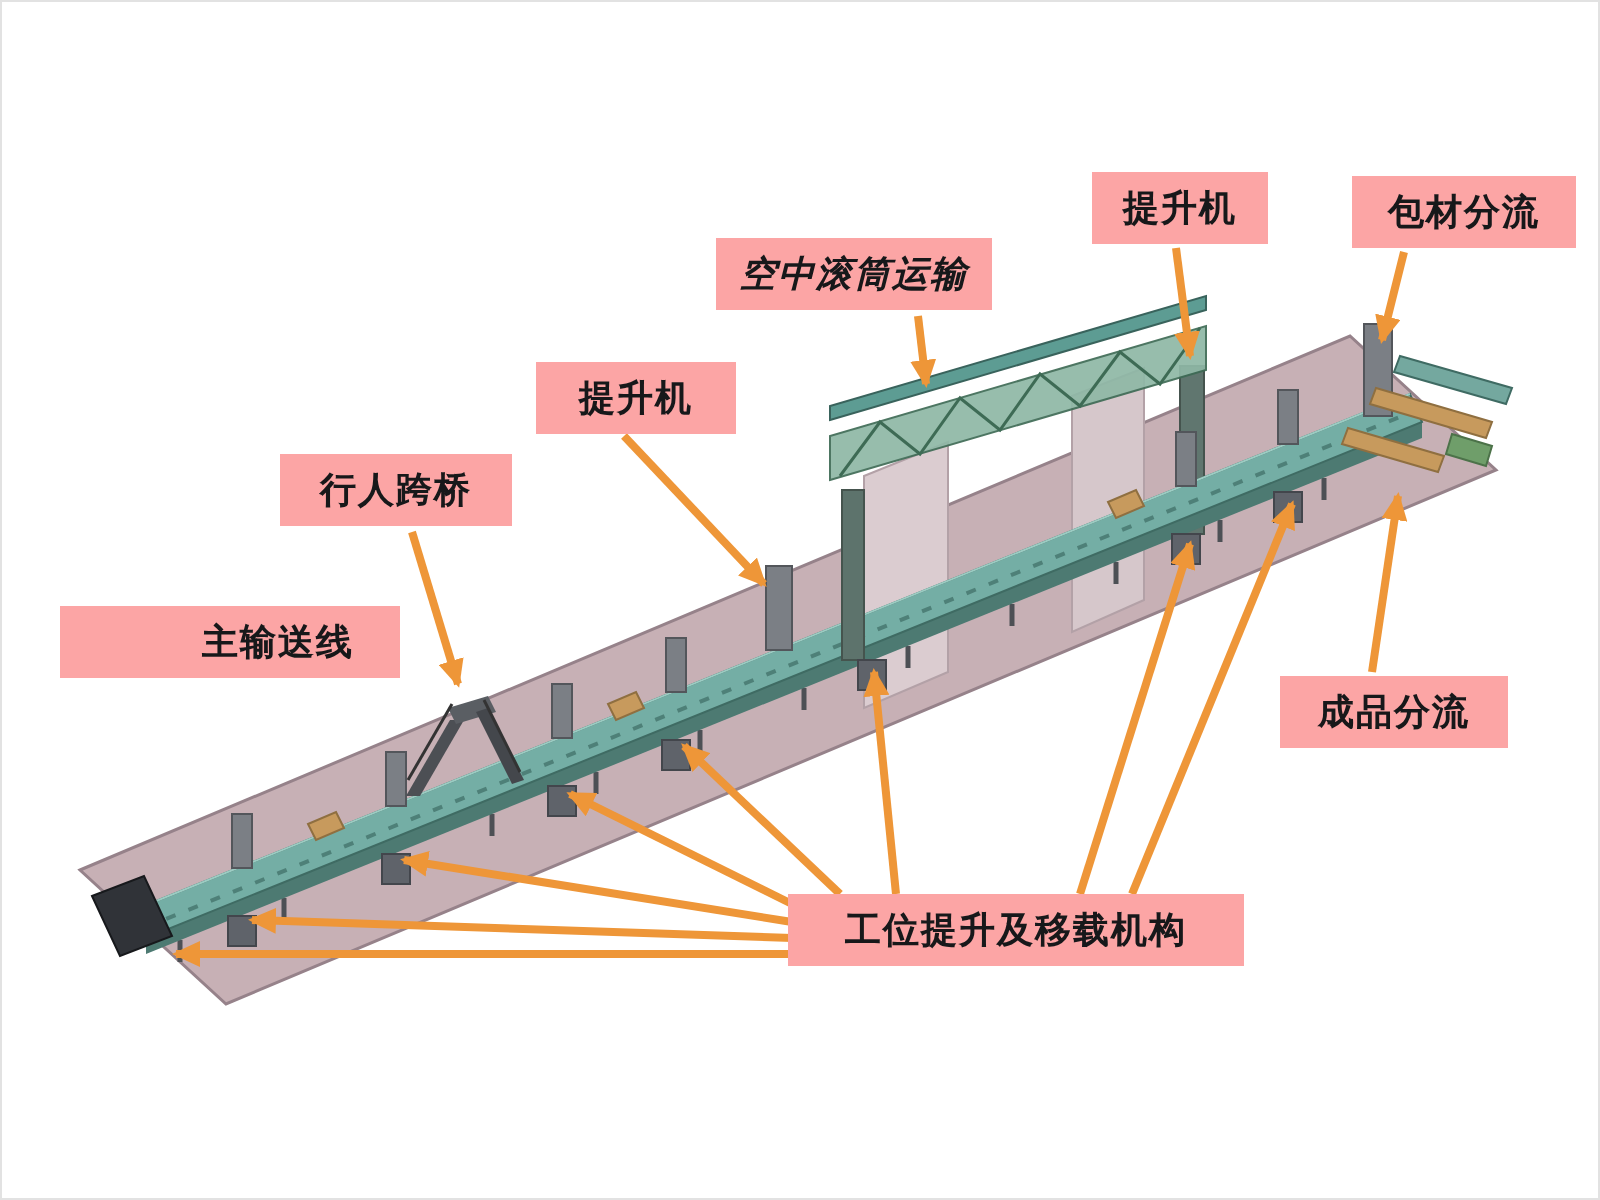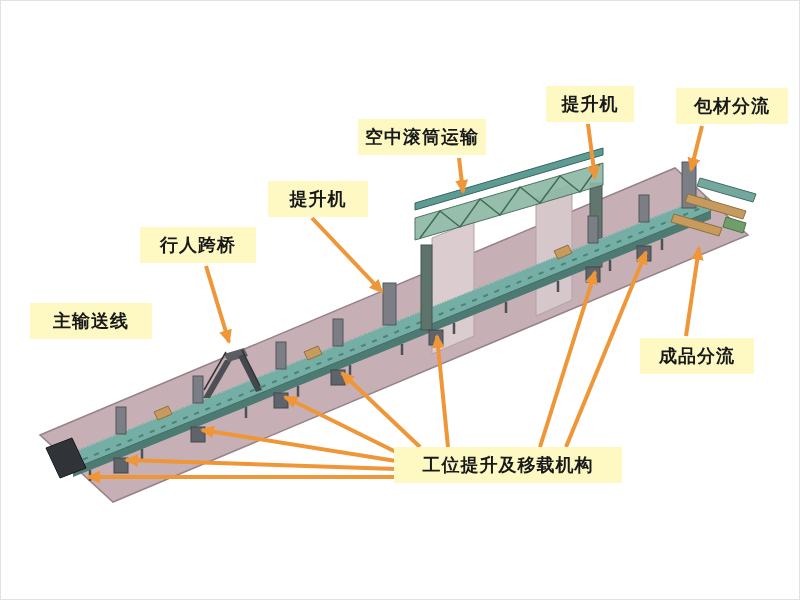--- a/index.html
+++ b/index.html
@@ -4,21 +4,21 @@
 <style>
   html,body{margin:0;padding:0;background:#ffffff;}
   .stage{
     position:relative;width:800px;height:600px;background:#ffffff;
     font-family:"DejaVu Sans","Liberation Sans",sans-serif;
     box-shadow:inset 0 0 0 1px #e2e2e2;overflow:hidden;
   }
   svg{position:absolute;left:0;top:0;}
   .label{
     position:absolute;height:36px;display:flex;align-items:center;justify-content:center;
-    background:#fef9c3;color:#17181a;font-weight:bold;font-size:18px;
+    background:#fca5a5;color:#17181a;font-weight:bold;font-size:18px;
     letter-spacing:1px;white-space:nowrap;z-index:5;
   }
 </style>
 </head>
 <body>
 
 <div class="stage">
 
   <svg width="800" height="600" viewBox="0 0 800 600">
     <defs>
@@ -116,22 +116,22 @@
       <line x1="396" y1="469" x2="126" y2="460" marker-end="url(#ah)"></line>
       <line x1="396" y1="461" x2="202" y2="430" marker-end="url(#ah)"></line>
       <line x1="398" y1="453" x2="285" y2="397" marker-end="url(#ah)"></line>
       <line x1="420" y1="447" x2="342" y2="373" marker-end="url(#ah)"></line>
       <line x1="448" y1="447" x2="437" y2="336" marker-end="url(#ah)"></line>
       <line x1="540" y1="447" x2="595" y2="272" marker-end="url(#ah)"></line>
       <line x1="566" y1="447" x2="646" y2="252" marker-end="url(#ah)"></line>
     </g>
   </svg>
 
-  <div class="label" style="left:30px;top:303px;width:122px;">主输送线</div>
+  <div class="label" style="left:30px;top:303px;width:122px;padding-left:48px;">主输送线</div>
   <div class="label" style="left:140px;top:227px;width:116px;text-align:right;">行人跨桥</div>
   <div class="label" style="left:268px;top:181px;width:100px;">提升机</div>
-  <div class="label" style="left:358px;top:119px;width:128px;">空中滚筒运输</div>
+  <div class="label" style="left:358px;top:119px;width:138px;font-style:italic;">空中滚筒运输</div>
   <div class="label" style="left:546px;top:86px;width:88px;">提升机</div>
   <div class="label" style="left:648px;top:88px;width:112px;margin-left:28px;">包材分流</div>
   <div class="label" style="left:640px;top:338px;width:114px;">成品分流</div>
   <div class="label" style="left:394px;top:447px;width:228px;">工位提升及移载机构</div>
 
 </div>
 
 </body></html>

